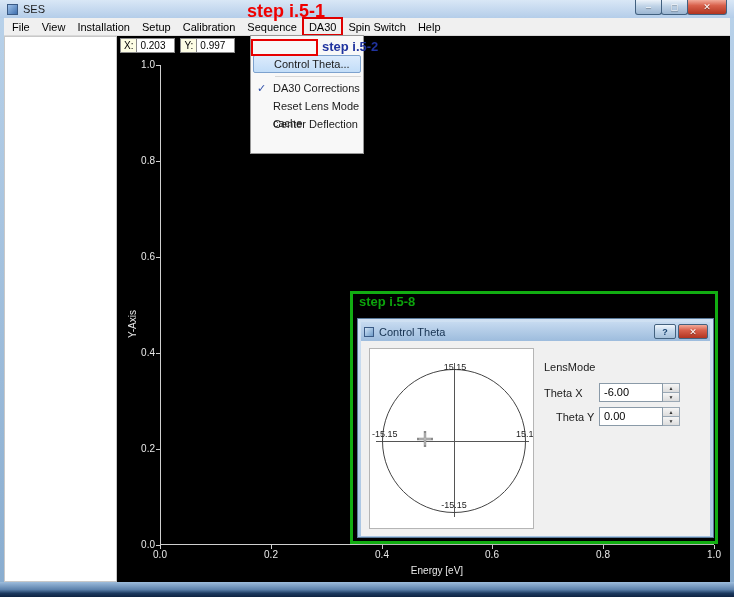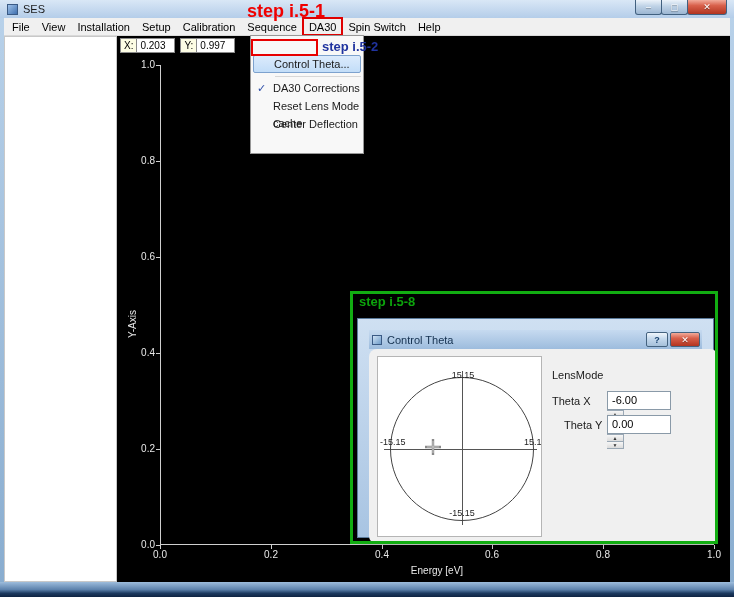--- a/index.html
+++ b/index.html
@@ -60,47 +60,47 @@
   
   .ann-step1{position:absolute;left:247px;top:1px;color:#f00000;font-weight:bold;font-size:18px;z-index:70;}
   .ann-step2{position:absolute;left:322px;top:39px;color:#20339f;font-weight:bold;font-size:13px;z-index:70;}
   .ann-step3{position:absolute;left:359px;top:294px;color:#0ca30c;font-weight:bold;font-size:13px;z-index:70;}
   .red-box-item{position:absolute;left:251px;top:39px;width:67px;height:17px;
     border:2px solid #e80000;z-index:45;pointer-events:none;}
   .green-box{position:absolute;left:350px;top:291px;width:368px;height:253px;
     border:3px solid #12ad12;z-index:60;pointer-events:none;}
   
   .dialog{position:absolute;left:357px;top:318px;width:357px;height:220px;z-index:40;
-    border:1px solid #5a7априm;border:1px solid #5a7a9a;padding:11px;
+    border:1px solid #5a7априm;border:1px solid #5a7a9a;padding:3px;
     background:linear-gradient(#cfe0f2,#a8c4e2);box-shadow:2px 3px 8px rgba(0,0,0,.5);}
   .dlg-titlebar{position:relative;height:19px;display:flex;align-items:center;
     background:linear-gradient(#c6daf0,#9dbcdd);}
   .dlg-icon{width:10px;height:10px;margin:0 5px 0 3px;border:1px solid #3a5a85;
     background:linear-gradient(135deg,#cfe2f5,#6f9cc9);}
   .dlg-title{font-size:11px;color:#14304f;}
   .dlg-buttons{position:absolute;right:2px;top:2px;display:flex;gap:2px;}
   .dbtn{height:15px;border:1px solid #44627f;border-radius:2px;display:flex;
     align-items:center;justify-content:center;font-size:9px;}
   .dbtn.help{width:22px;color:#16406e;font-weight:bold;
     background:linear-gradient(#f0f6fc,#c4d8ec 45%,#a5c0da);}
   .dbtn.close{width:30px;color:#fff;text-shadow:0 1px 1px rgba(0,0,0,.4);
     background:linear-gradient(#f2ab9b,#d8604b 40%,#b23420);}
-  .dlg-body{position:relative;width:349px;height:195px;background:#f0f0f0;border-radius:8px;}
+  .dlg-body{position:relative;width:349px;height:195px;background:#f0f0f0;}
   .polar-box{position:absolute;left:8px;top:7px;width:165px;height:181px;background:#fff;
     border:1px solid #b5b5b5;overflow:hidden;}
   .polar-vline{position:absolute;left:84px;top:14px;width:1px;height:154px;background:#555;}
   .polar-hline{position:absolute;left:6px;top:92px;width:153px;height:1px;background:#555;}
   .polar-circle{position:absolute;left:12px;top:20px;width:144px;height:144px;
     border:1px solid #444;border-radius:50%;}
   .polar-label{position:absolute;font-size:9px;color:#222;white-space:nowrap;}
   .crosshair{position:absolute;left:47px;top:82px;width:16px;height:16px;}
   .fld-label{position:absolute;font-size:11px;color:#1a1a1a;}
   .fld-disabled{position:absolute;width:104px;height:19px;background:#ececec;
     border:1px solid #b0b0b0;color:#7a7a7a;font-size:11px;line-height:17px;padding-left:4px;}
-  .spinbox{position:absolute;display:flex;height:19px;flex-direction:column;}
+  .spinbox{position:absolute;display:flex;height:19px;}
   .spin-value{width:64px;height:19px;background:#fff;border:1px solid #8a9aa8;
     font-size:11px;line-height:17px;padding-left:4px;}
   .spin-buttons{display:flex;flex-direction:column;width:17px;height:19px;}
   .spin-btn{flex:1;border:1px solid #9aa8b5;border-left:none;display:flex;align-items:center;
     justify-content:center;font-size:5px;color:#333;background:linear-gradient(#f6f6f6,#dcdcdc);}
   .spin-btn + .spin-btn{border-top:none;}
 </style>
 </head>
 <body>
 

